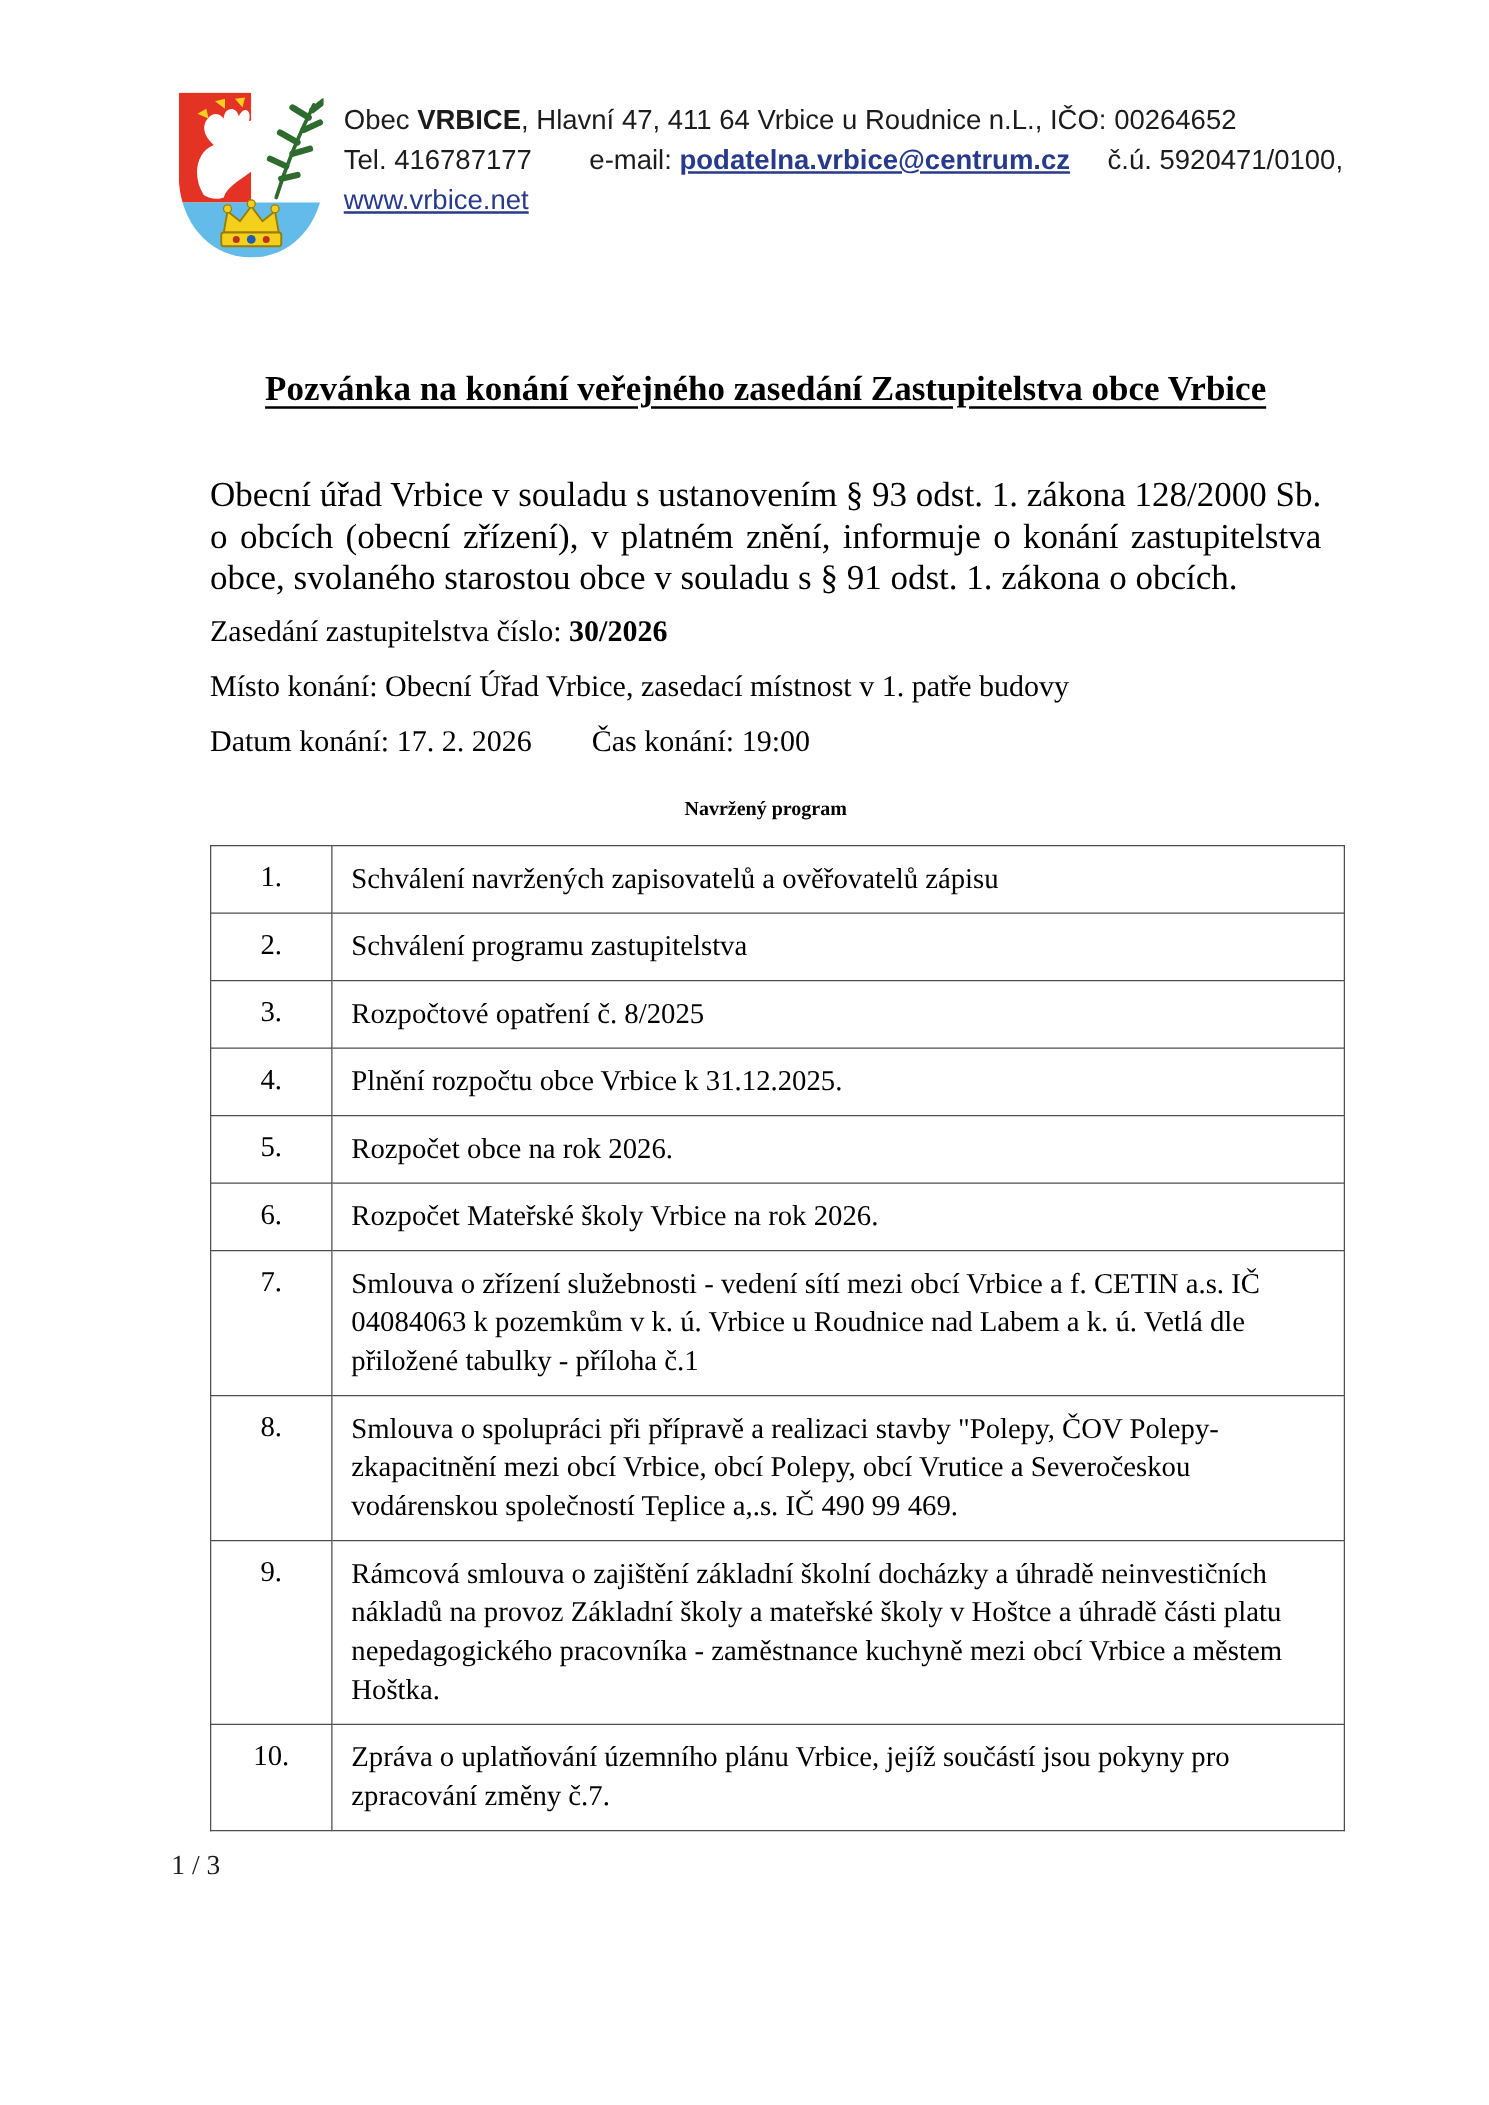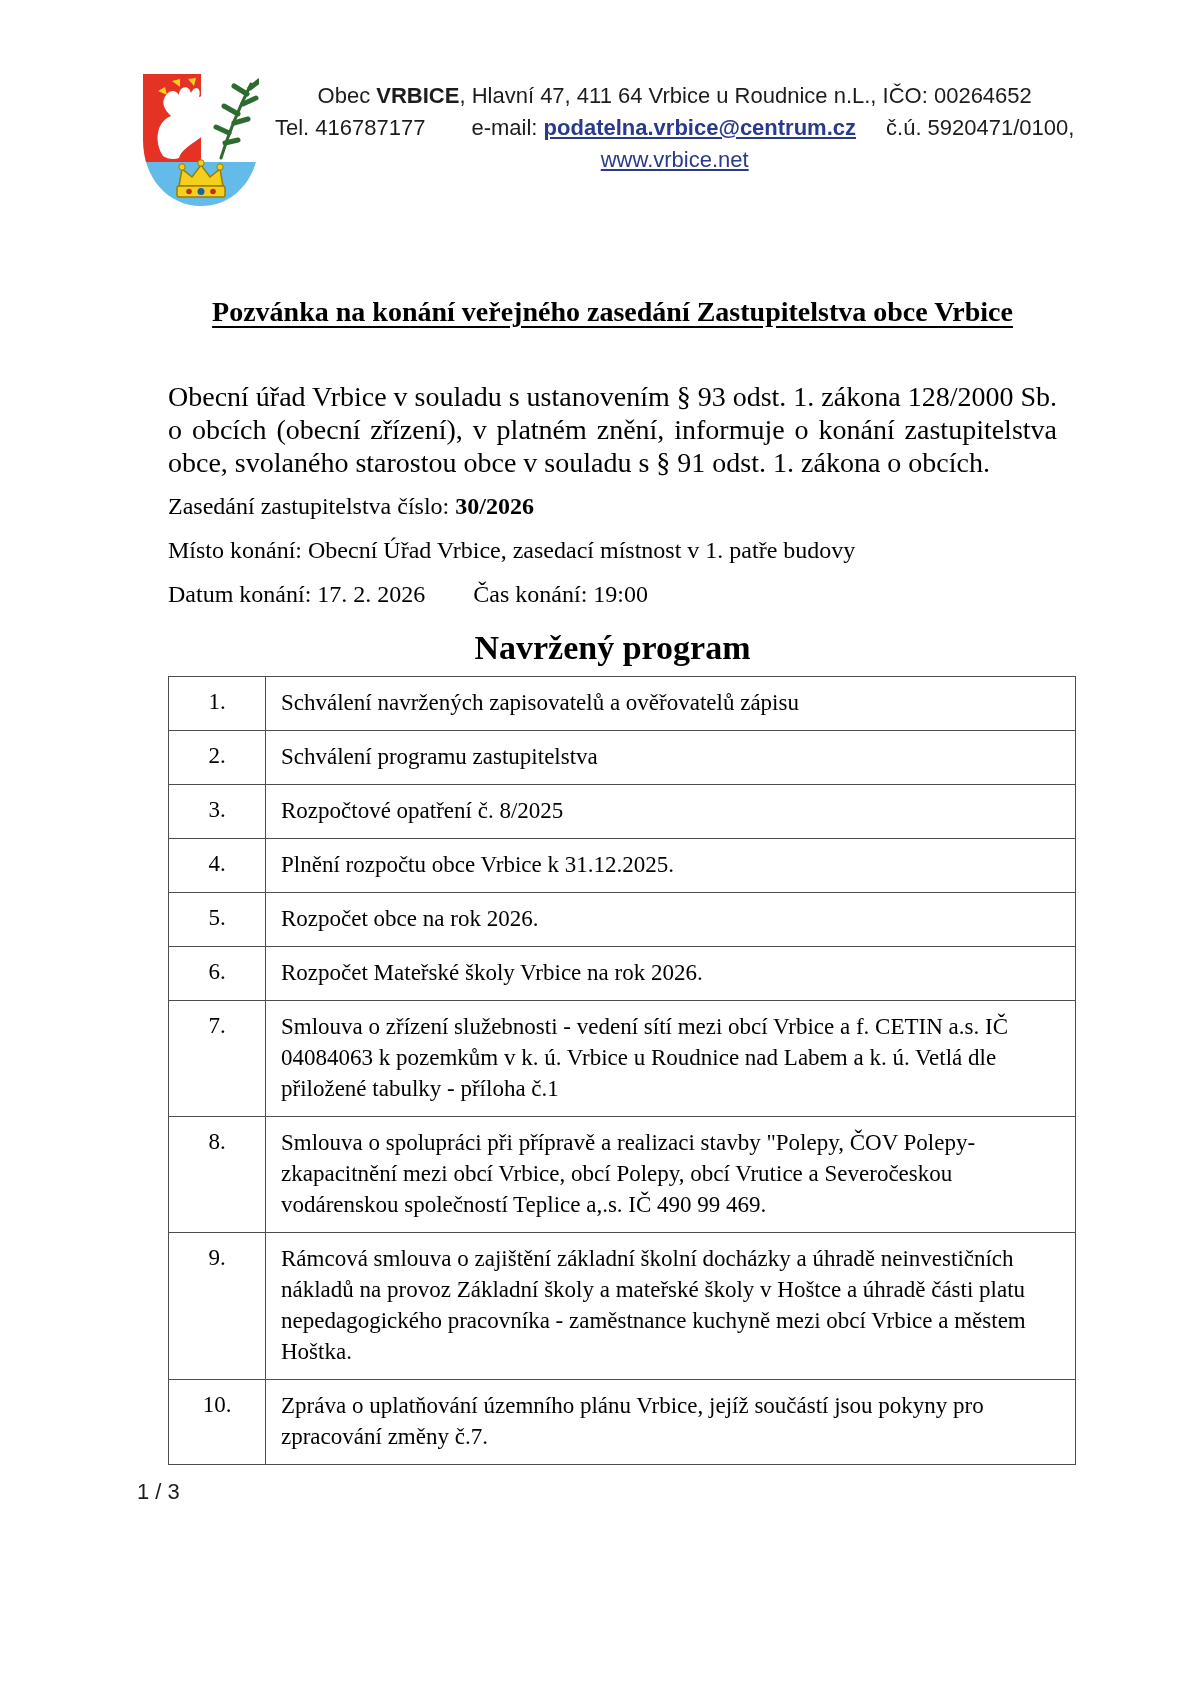--- a/index.html
+++ b/index.html
@@ -23,21 +23,21 @@
   .logo svg { width: 128px; height: 140px; display: block; }
   .letterhead-text {
     margin-left: 10px;
     padding-top: 10px;
     font-family: "Liberation Sans", sans-serif;
     font-size: 22px;
     line-height: 32px;
     color: #1c1c1c;
     white-space: nowrap;
   }
-  .letterhead-text p { margin: 0; text-align: center; }
+  .letterhead-text p { margin: 0; }
   .gap-tel { display: inline-block; width: 46px; }
   .gap-acct { display: inline-block; width: 30px; }
   .link { text-decoration: underline; cursor: pointer; }
 
   
   .content { margin: 0 134px 0 137px; padding-left: 31px; }
 
   .doc-title {
     margin: 86px 0 0 0;
     font-size: 28px;
@@ -53,21 +53,21 @@
     line-height: 33px;
     text-align: justify;
   }
 
   .meta { margin: 11px 0 0 0; font-size: 24px; line-height: 33px; }
   .meta:first-of-type { margin-top: 14px; }
   .time-gap { display: inline-block; width: 48px; }
 
   .program-heading {
     margin: 20px 0 0 0;
-    font-size: 34px;
+    font-size: 16px;
     font-weight: bold;
     text-align: center;
     line-height: 33px;
   }
 
   .program-table {
     width: 908px;
     margin-top: 12px;
     border-collapse: collapse;
   }
@@ -83,21 +83,21 @@
   .program-table td.item {
     font-size: 23px;
     font-weight: normal;
     line-height: 31px;
     vertical-align: top;
     padding: 10px 16px 12px 15px;
   }
 
   .page-footer {
     margin: 14px 0 0 137px;
-    font-family: Liberation Sans, sans-serif;
+    font-family: Liberation Serif, serif;
     font-size: 22px;
     color: #1c1c1c;
   }
 </style>
 </head>
 <body>
 
 <div class="page">
 
   <header class="letterhead">

